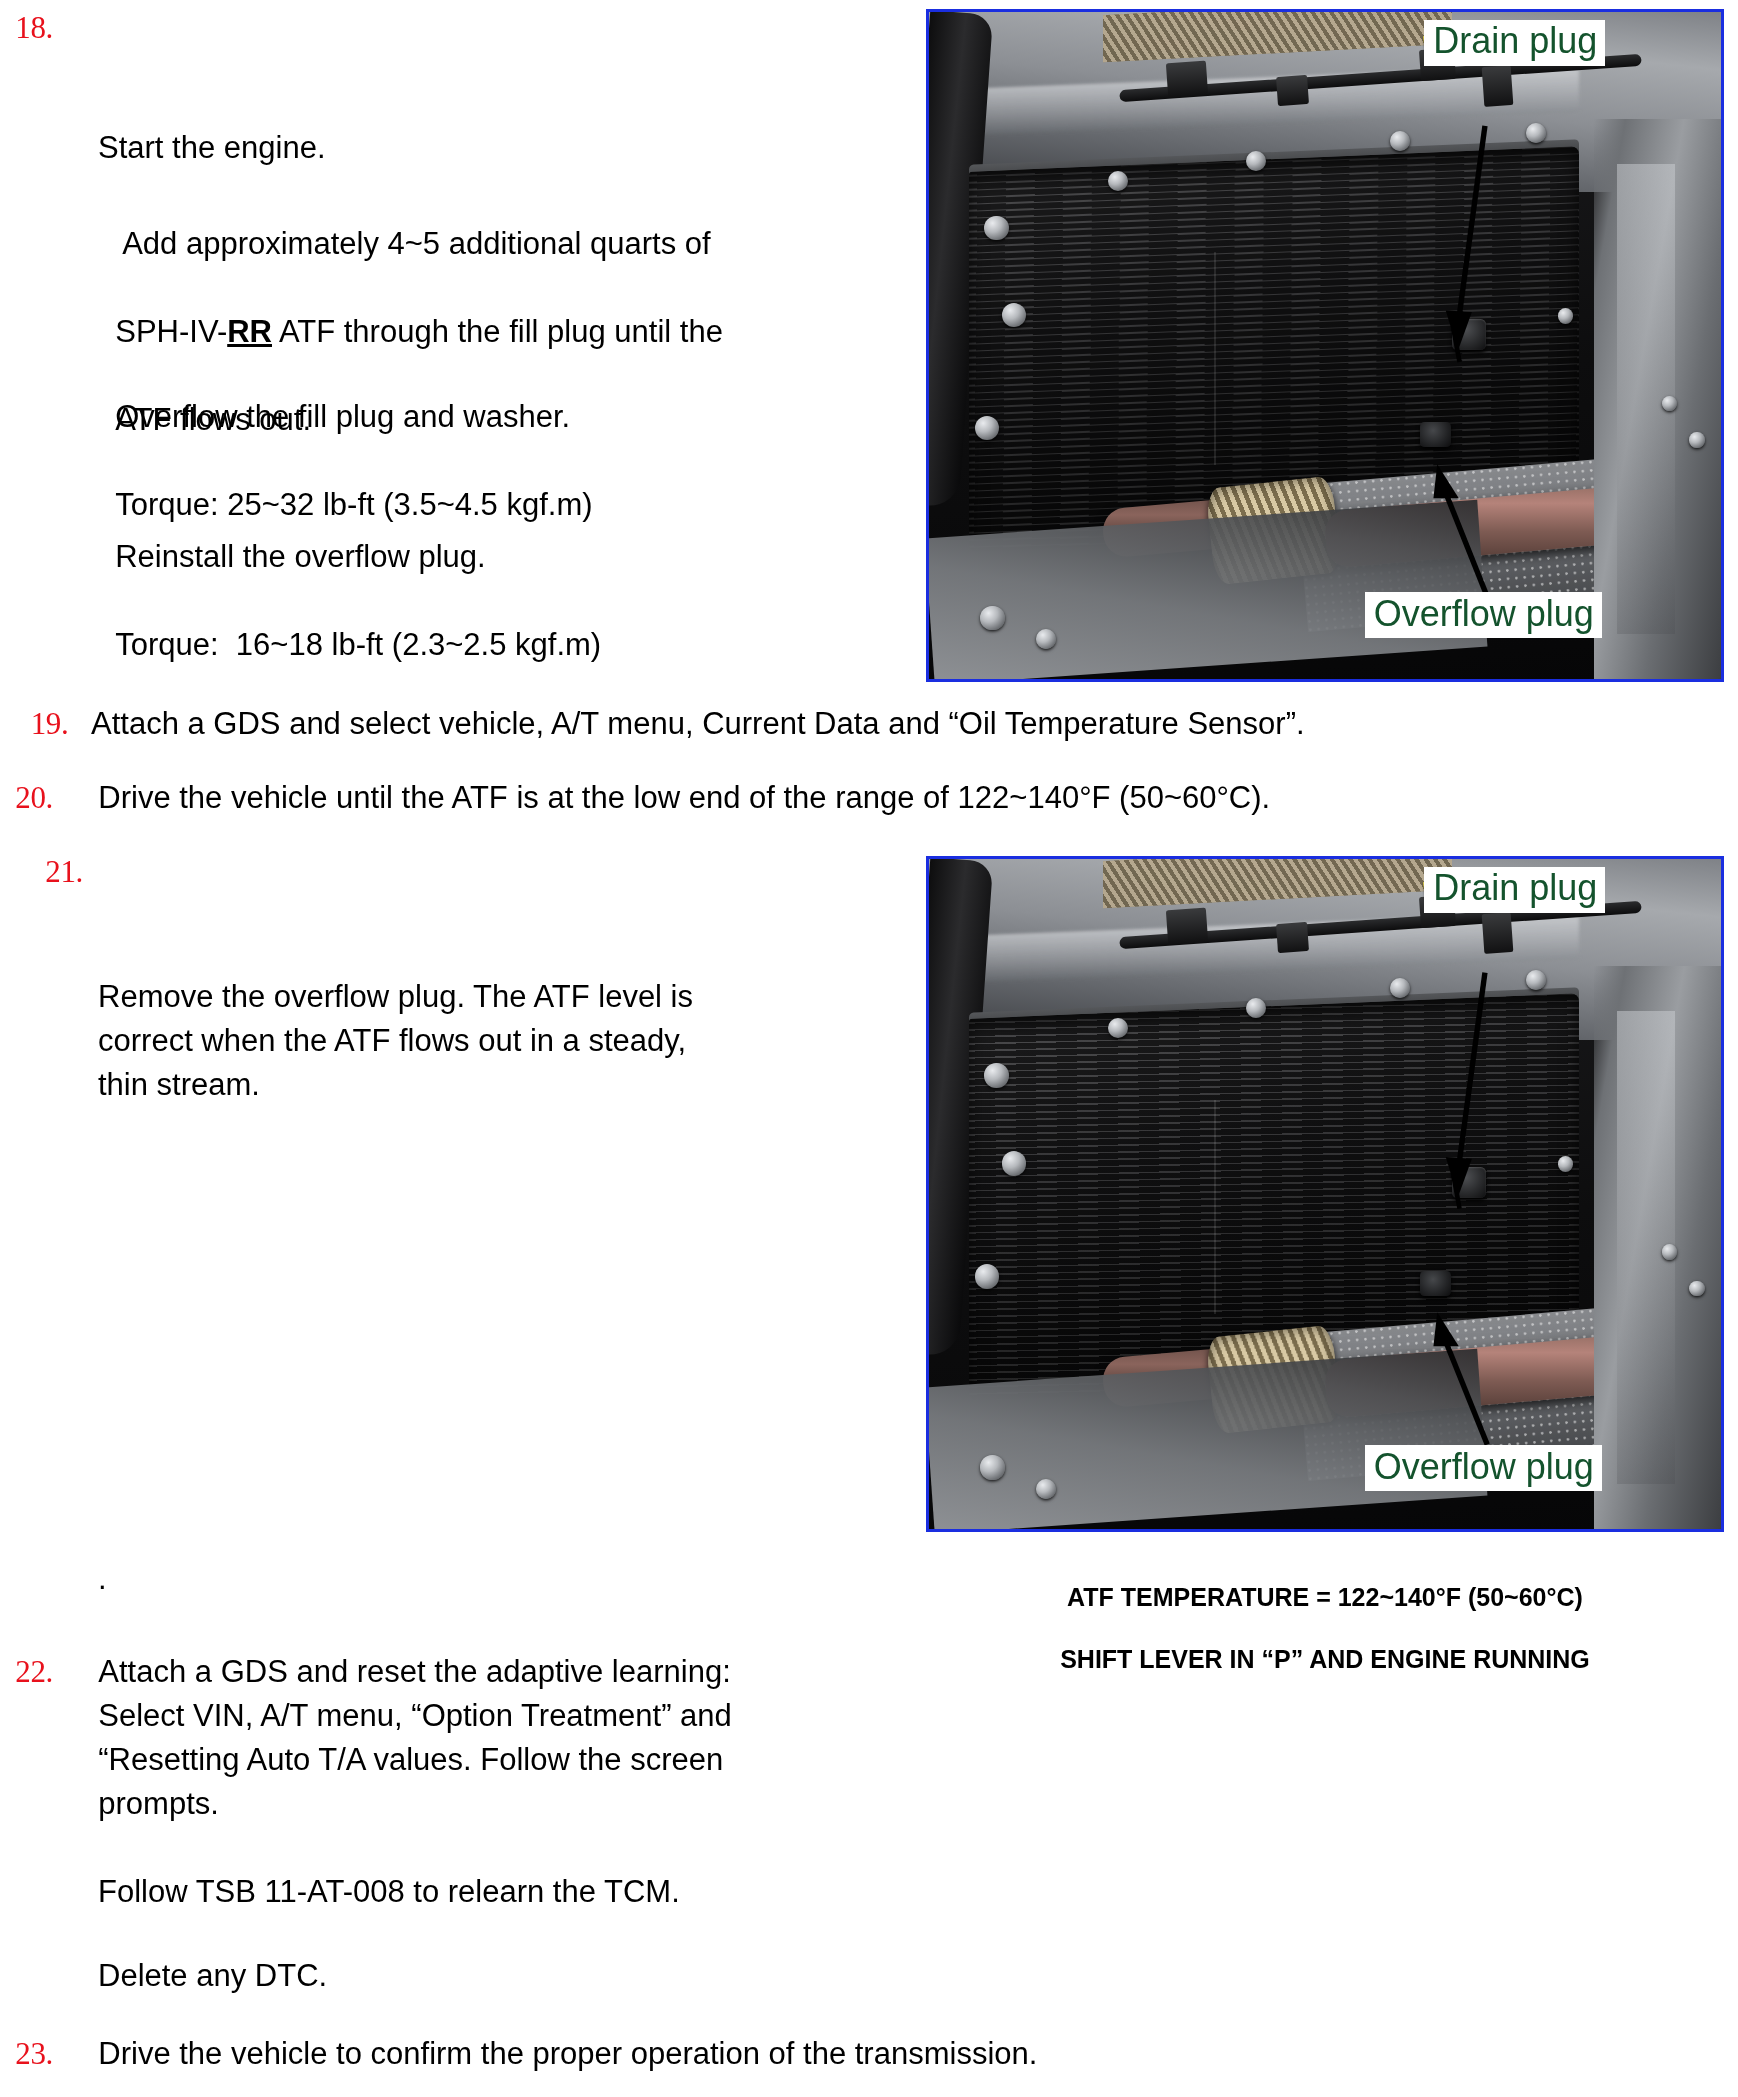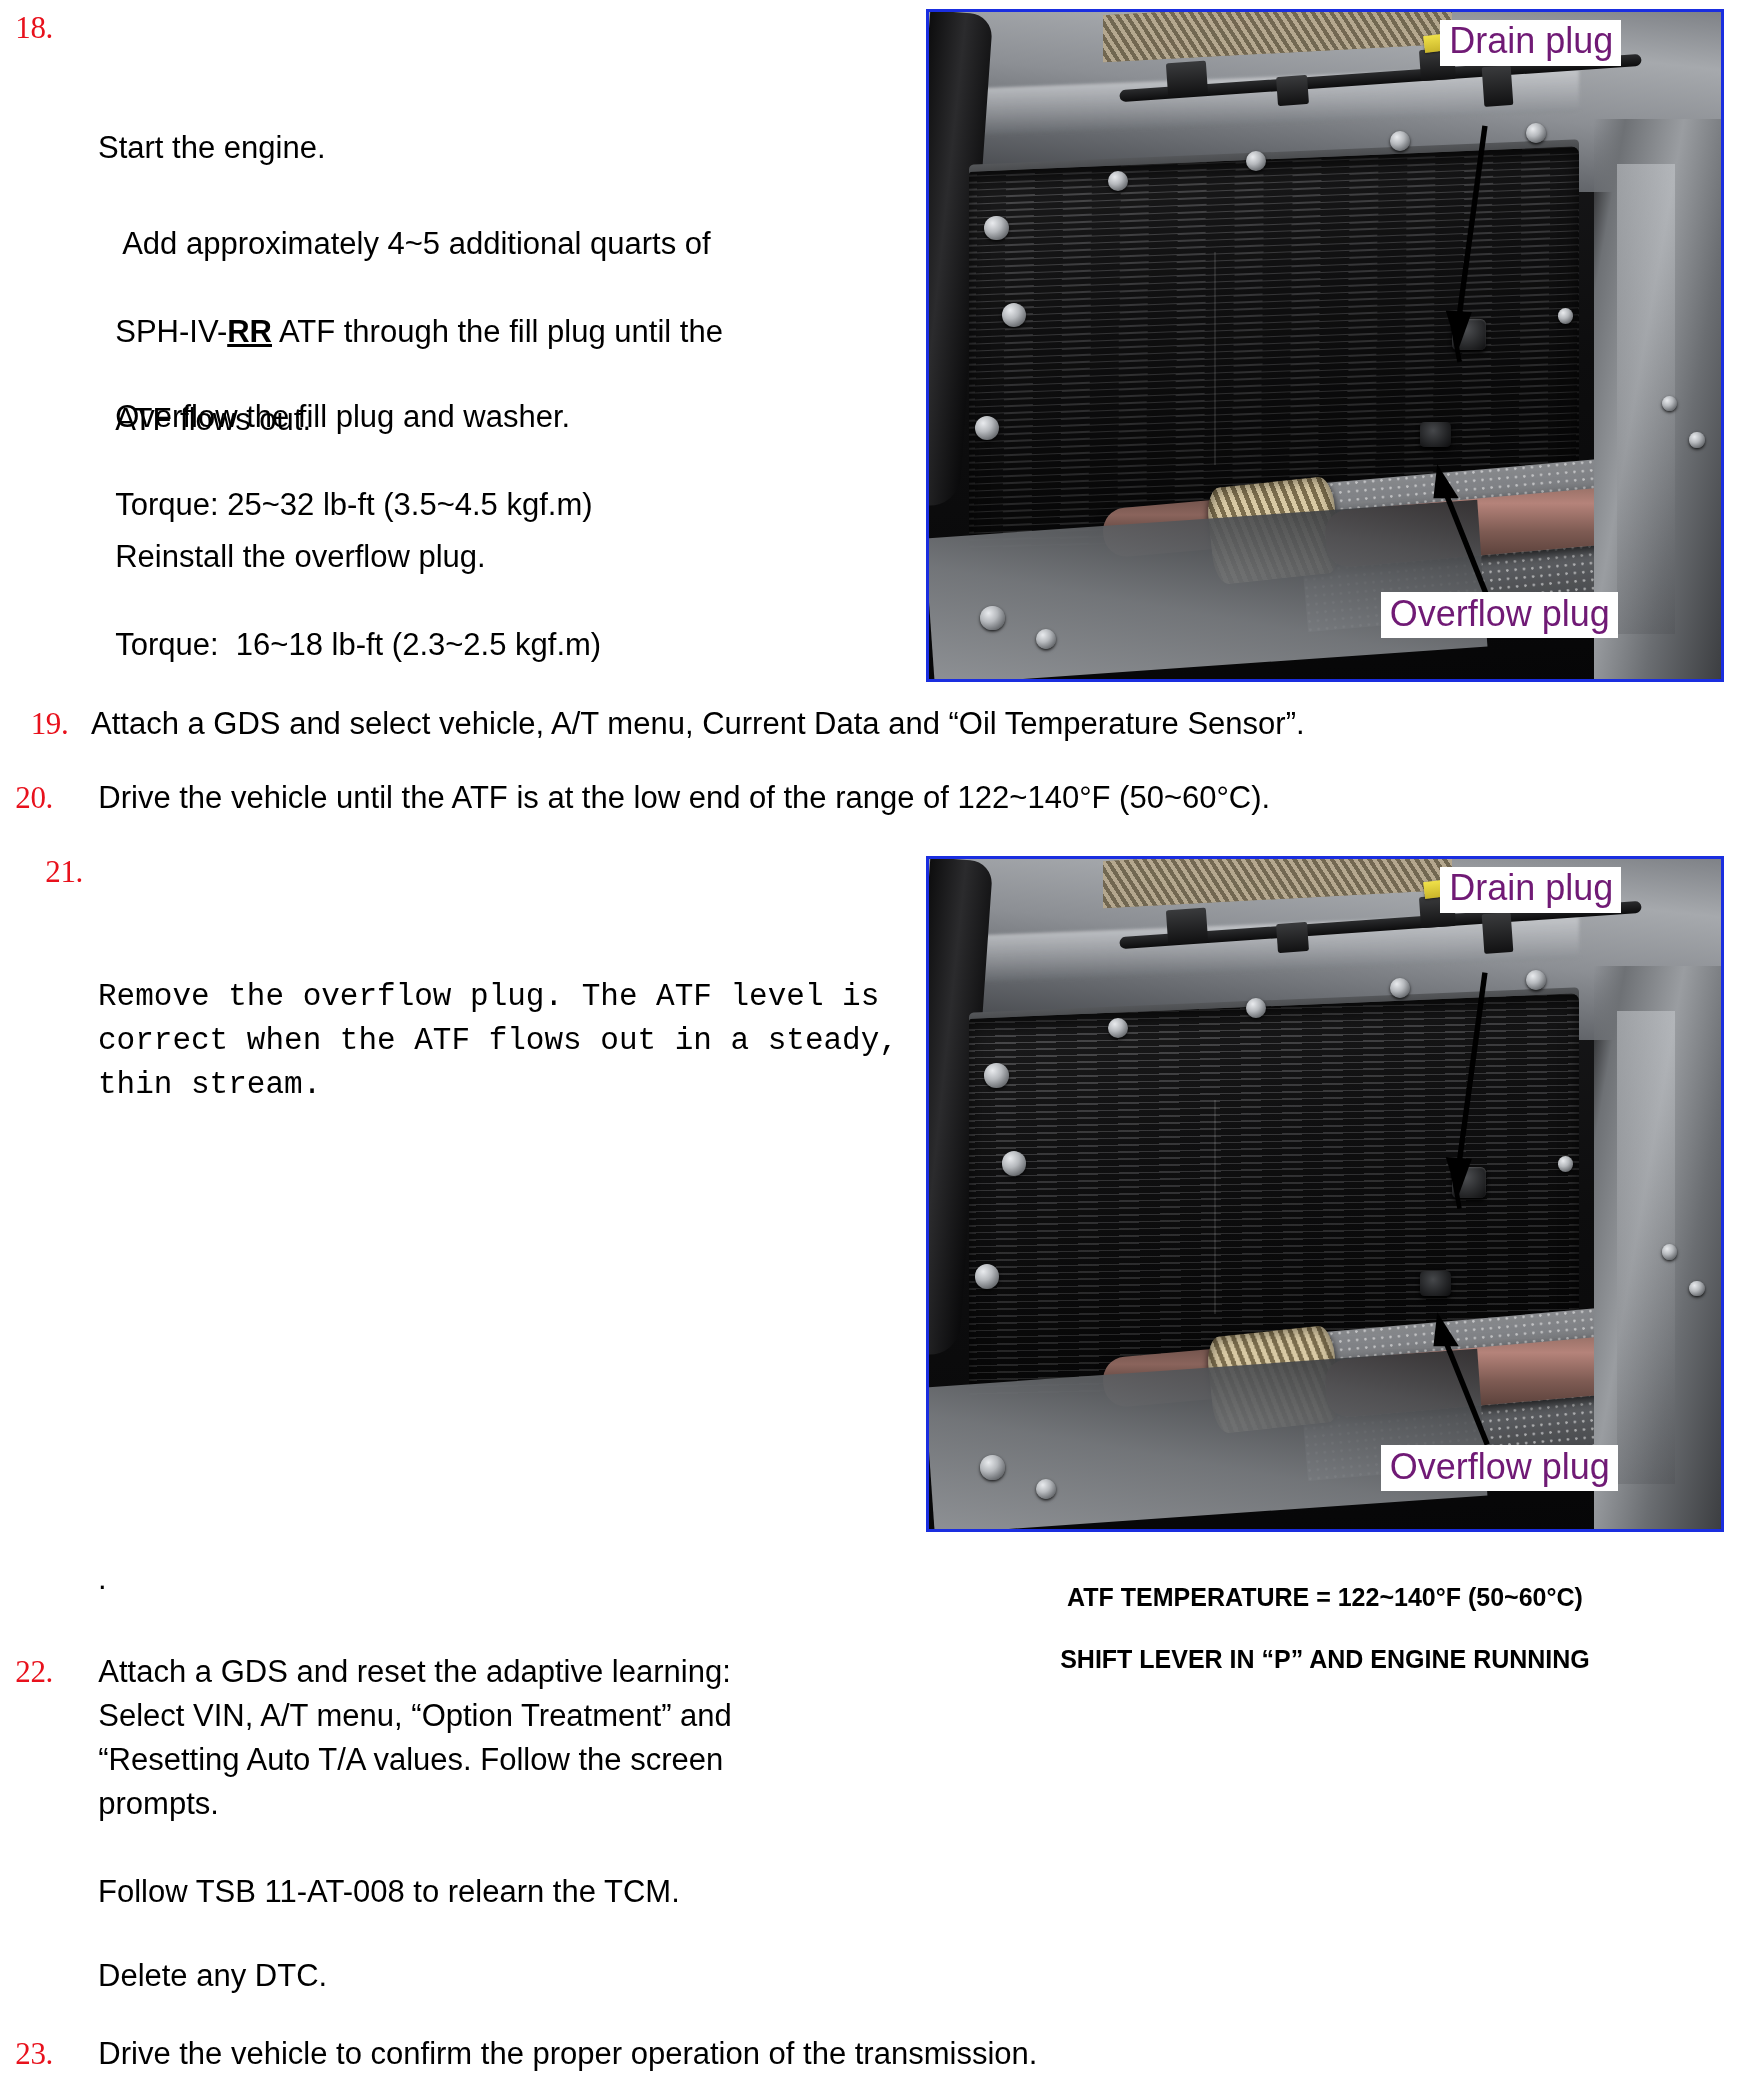--- a/index.html
+++ b/index.html
@@ -242,27 +242,26 @@
     position: absolute;
     background: linear-gradient(180deg, #3a3b3d, #111112);
     border-radius: 2.3px;
     transform: rotate(-4deg);
   }
 
   
   .callout {
     position: absolute;
     background: #ffffff;
-    color: #701a75;
+    color: #14532d;
     font-size: 36px;
     line-height: 1.06;
     padding: 2.3px 7.7px 5.4px 9.2px;
     white-space: nowrap;
     font-family: "Liberation Sans", sans-serif;
-    margin-left: 16px;
   }
   .arrow-svg {
     position: absolute;
     overflow: visible;
     pointer-events: none;
   }
 
   
   .figcaption {
     position: absolute;
@@ -365,21 +364,21 @@
 
 <div class="step" style="left:15.3px; top:776px;align-items:center;">
   <div class="step-num">20.</div>
   <div class="step-body">Drive the vehicle until the ATF is at the low end of the range of 122~140°F (50~60°C).</div>
 </div>
 
 <div class="step" style="left:15.3px; top:850px;margin-left:30px;">
   <div class="step-num">21.</div>
 </div>
 
-<div class="para" style="left:98px; top:975px;font-family:Liberation Mono, monospace;">Remove the overflow plug. The ATF level is
+<div class="para" style="left:98px; top:975px;">Remove the overflow plug. The ATF level is
 correct when the ATF flows out in a steady,
 thin stream.</div>
 
 <div class="lone-dot" style="left:98px; top:1557px;">.</div>
 
 <div class="figure" style="left:926px; top:856px; width:798px; height:676px;">
   <div class="photo">
     <div class="scene-bg"></div>
     <div class="alloy-top"></div>
     <div class="braid-top"></div>

